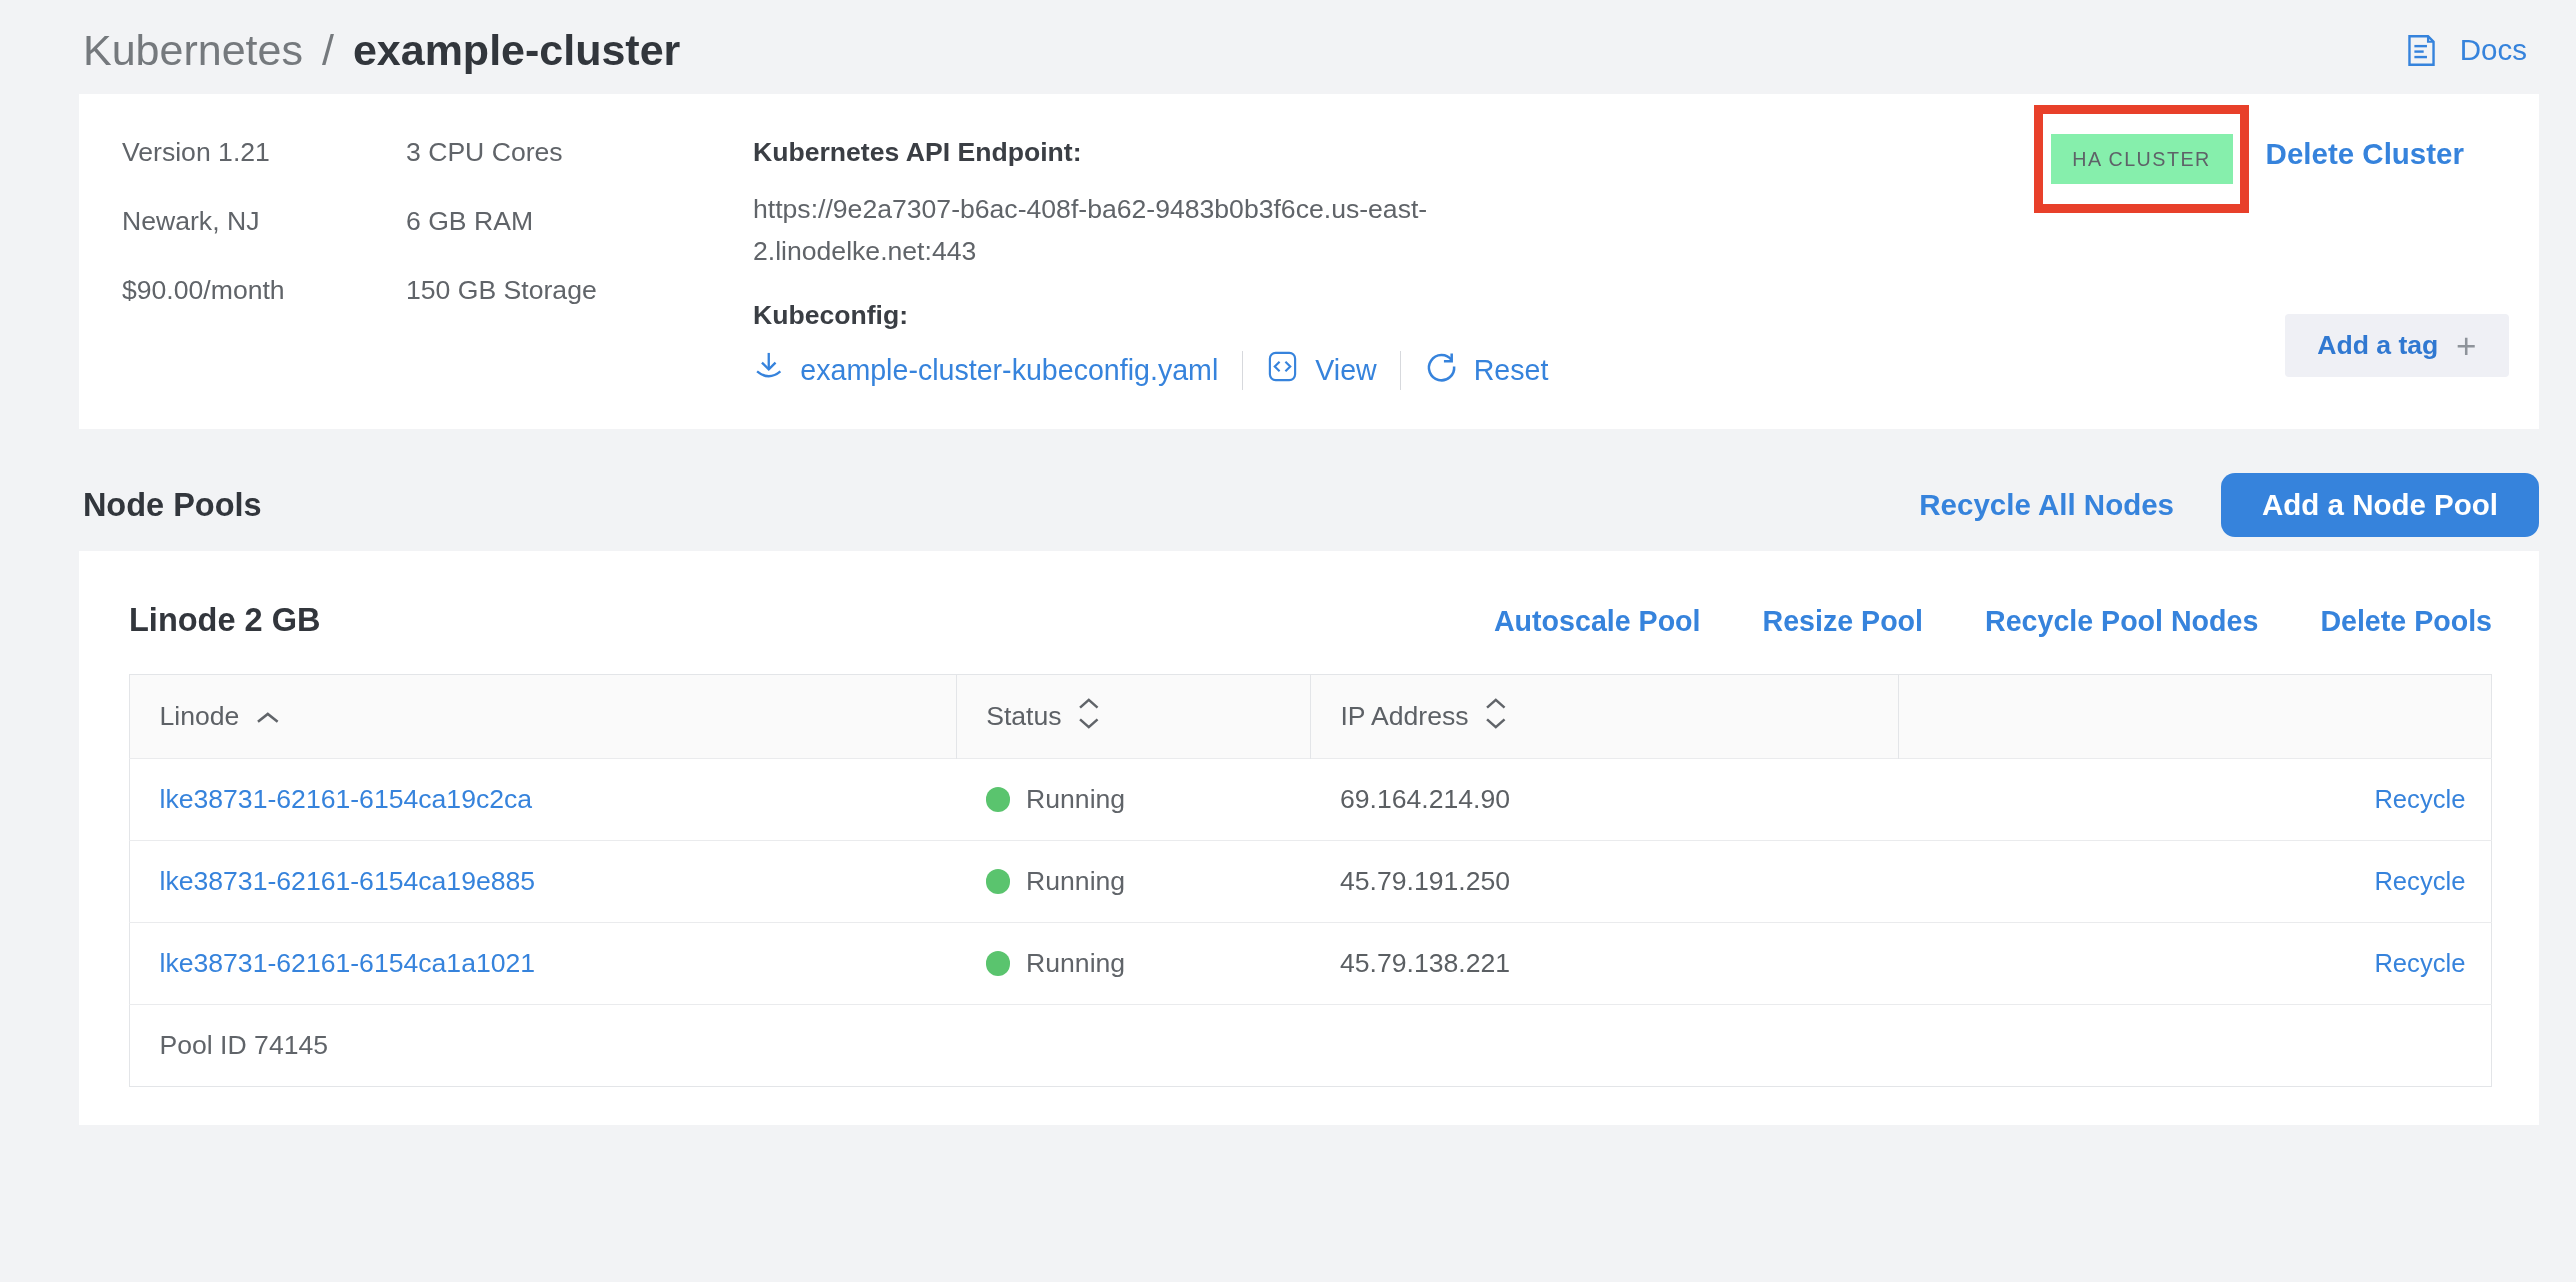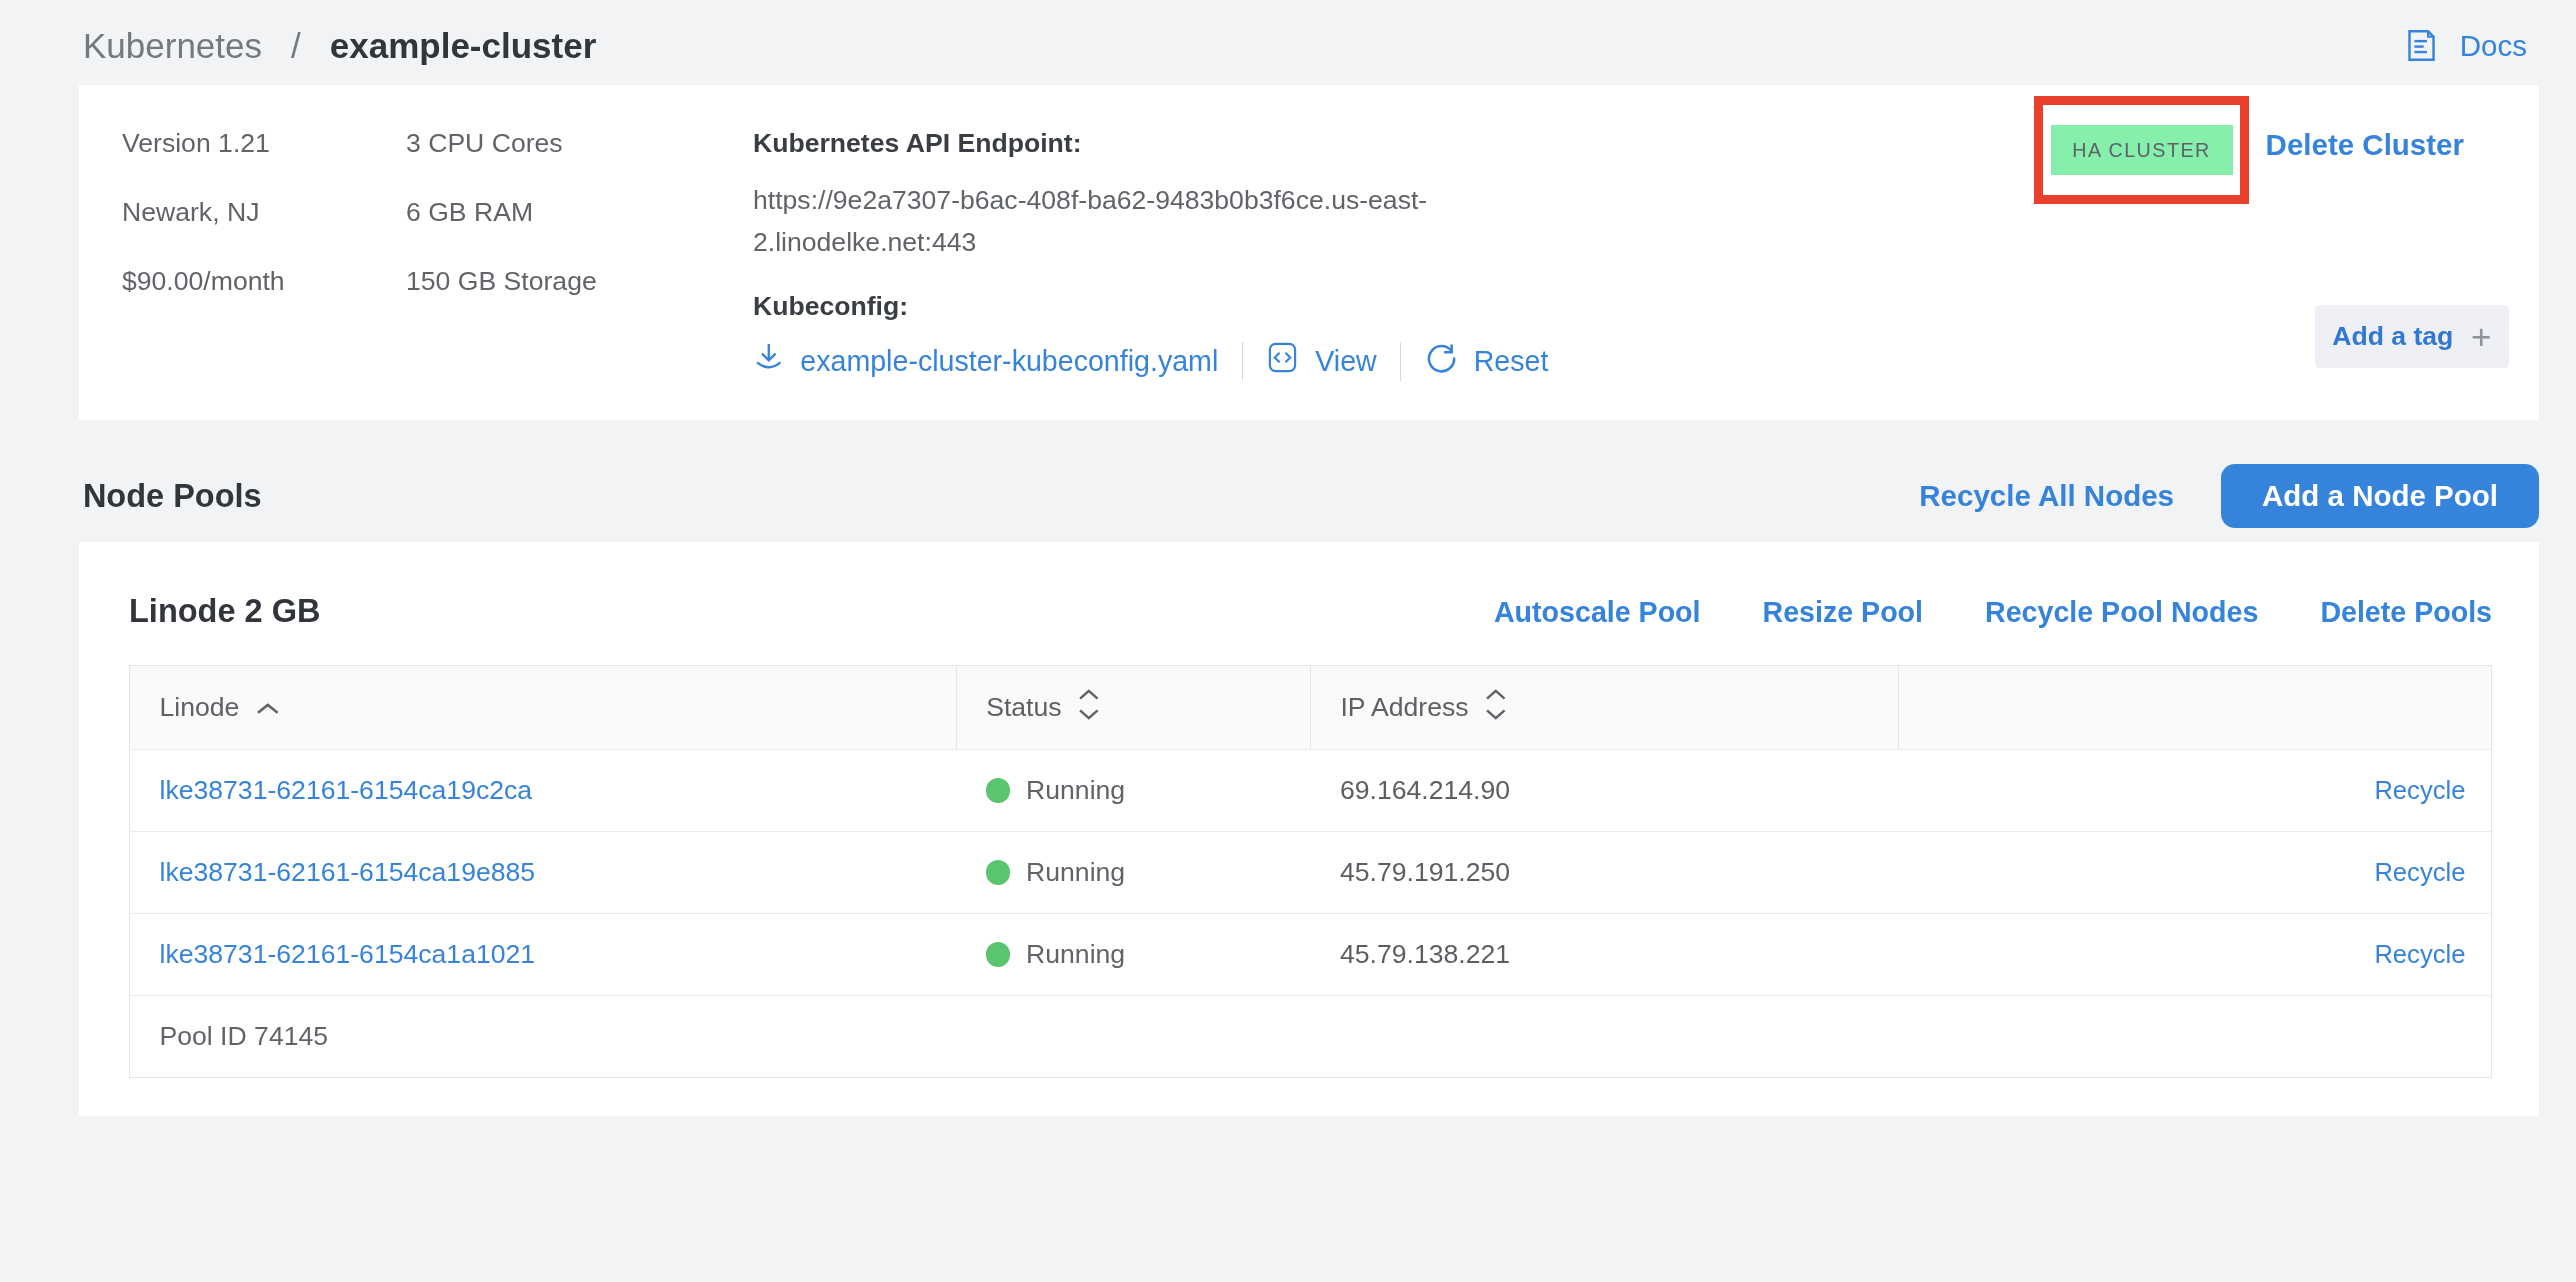--- a/index.html
+++ b/index.html
@@ -8,21 +8,21 @@
     background: #f2f3f5;
     font-family: "Liberation Sans", sans-serif;
     color: #606469;
   }
 
   
   .topbar {
     display: flex; justify-content: space-between; align-items: center;
     padding: 25.6px 49px 19.7px 83px;
   }
-  .breadcrumb { display: flex; align-items: flex-end; gap: 29px; font-size: 35px; }
+  .breadcrumb { display: flex; align-items: flex-end; gap: 19px; font-size: 43px; }
   .breadcrumb .crumb-section { color: #75797d; }
   .breadcrumb .crumb-sep { color: #75797d; }
   .breadcrumb .crumb-current { color: #32363c; font-weight: bold; }
   .docs-link { display: flex; align-items: center; gap: 21px; color: #3683dc; font-size: 29.5px; cursor: pointer; }
   .docs-link svg { display: block; }
 
   
   .card {
     background: #ffffff;
     margin: 0 37px 0 79px;
@@ -58,21 +58,21 @@
     background: #86efac; color: #5e6268;
     font-size: 19.7px; letter-spacing: 1.5px;
     padding: 13.8px 21.7px; white-space: nowrap;
   }
   .delete-cluster {
     position: absolute; top: 43px; right: 75px;
     color: #3683dc; font-size: 29.5px; font-weight: bold; cursor: pointer;
   }
   .add-tag {
     position: absolute; top: 220px; right: 30.5px;
-    height: 63px; padding: 0 17px; border-radius: 3.9px;
+    height: 63px; padding: 0 32px; border-radius: 3.9px;
     background: #eff0f5; display: flex; align-items: center; gap: 17.7px; cursor: pointer;
   }
   .add-tag .add-tag-label { color: #3078d1; font-size: 26.6px; font-weight: bold; }
   .add-tag .plus-icon { color: #8e939a; font-size: 35px; font-weight: 400; line-height: 1; }
 
   
   .section-row {
     display: flex; justify-content: space-between; align-items: center;
     margin: 44px 37px 13.8px 79px; padding-left: 3.9px;
   }

